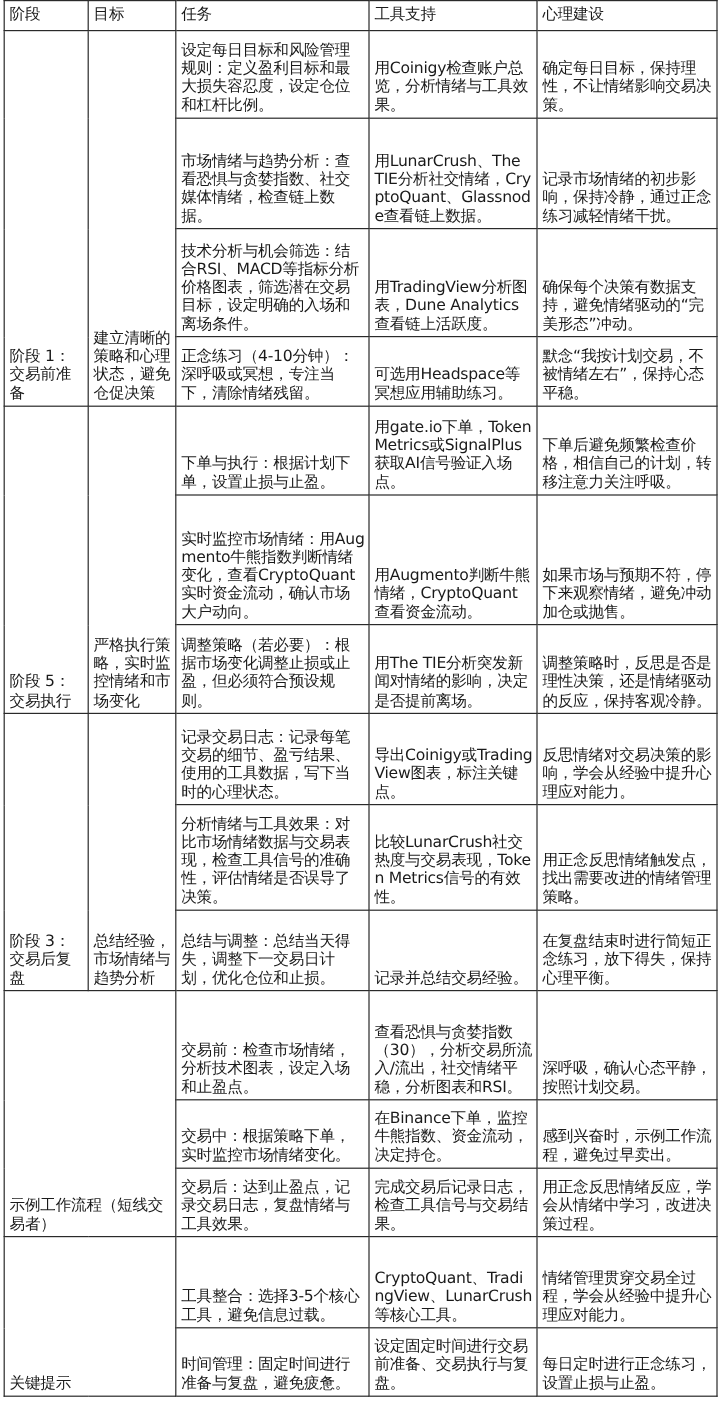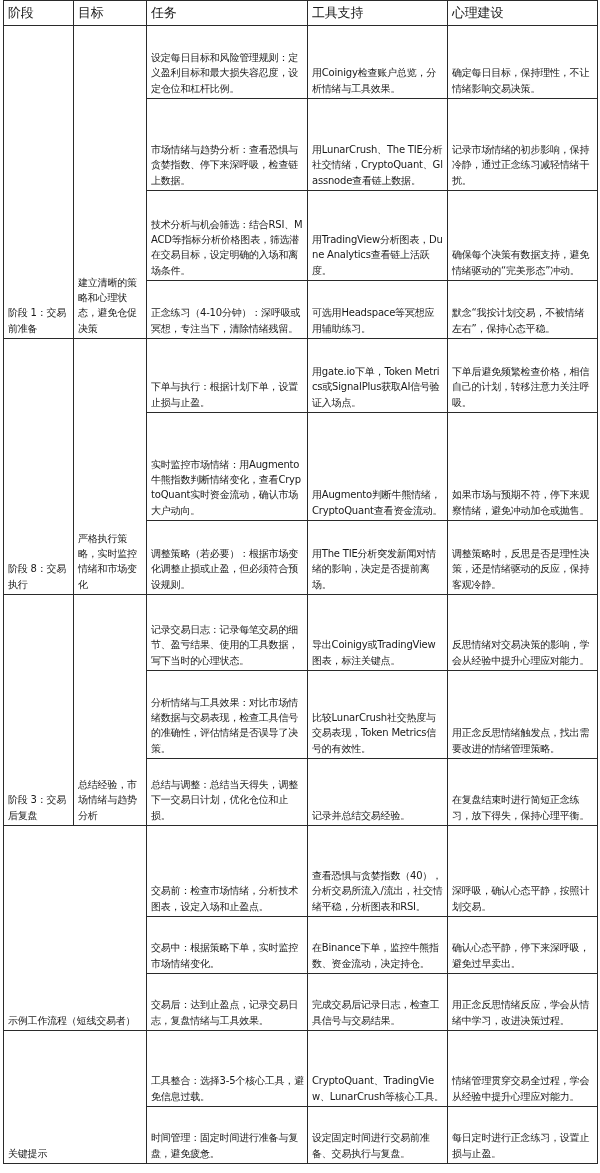--- a/index.html
+++ b/index.html
@@ -6,21 +6,21 @@
     html, body { width: 600px; height: 1173px; background: #ffffff; overflow: hidden; }
     body { font-family: "DejaVu Sans", "Liberation Sans", sans-serif; color: #1a1a1a; }
     .tbl {
       position: absolute; left: 3px; top: 0px;
       border-collapse: collapse; table-layout: fixed;
       width: 594px;
       border-radius: 17px;
     }
     .tbl td {
       border: 1.5px solid #2a2a2a;
-      font-size: 10px; line-height: 15.3px;
+      font-size: 13px; line-height: 15.3px;
       padding: 1px 3px 2px 4px;
       vertical-align: bottom;
       word-break: break-all;
       letter-spacing: -0.2px;
     }
     .tbl tr.head td { height: 25px; vertical-align: middle; font-size: 13px; }
   </style>
 </head>
 <body>
 
@@ -42,37 +42,37 @@
     </tr>
 
     <tr style="height:73px">
       <td rowspan="4">阶段 1：交易前准备</td>
       <td rowspan="4">建立清晰的策略和心理状态，避免仓促决策</td>
       <td>设定每日目标和风险管理规则：定义盈利目标和最大损失容忍度，设定仓位和杠杆比例。</td>
       <td>用Coinigy检查账户总览，分析情绪与工具效果。</td>
       <td>确定每日目标，保持理性，不让情绪影响交易决策。</td>
     </tr>
     <tr style="height:92px">
-      <td>市场情绪与趋势分析：查看恐惧与贪婪指数、停下来深呼吸，检查链上数据。</td>
+      <td>市场情绪与趋势分析：查看恐惧与贪婪指数、社交媒体情绪，检查链上数据。</td>
       <td>用LunarCrush、The TIE分析社交情绪，CryptoQuant、Glassnode查看链上数据。</td>
       <td>记录市场情绪的初步影响，保持冷静，通过正念练习减轻情绪干扰。</td>
     </tr>
     <tr style="height:90px">
       <td>技术分析与机会筛选：结合RSI、MACD等指标分析价格图表，筛选潜在交易目标，设定明确的入场和离场条件。</td>
       <td>用TradingView分析图表，Dune Analytics查看链上活跃度。</td>
       <td>确保每个决策有数据支持，避免情绪驱动的“完美形态”冲动。</td>
     </tr>
     <tr style="height:58px">
       <td>正念练习（4-10分钟）：深呼吸或冥想，专注当下，清除情绪残留。</td>
       <td>可选用Headspace等冥想应用辅助练习。</td>
       <td>默念“我按计划交易，不被情绪左右”，保持心态平稳。</td>
     </tr>
 
     <tr style="height:74px">
-      <td rowspan="3">阶段 8：交易执行</td>
+      <td rowspan="3">阶段 5：交易执行</td>
       <td rowspan="3">严格执行策略，实时监控情绪和市场变化</td>
       <td>下单与执行：根据计划下单，设置止损与止盈。</td>
       <td>用gate.io下单，Token Metrics或SignalPlus获取AI信号验证入场点。</td>
       <td>下单后避免频繁检查价格，相信自己的计划，转移注意力关注呼吸。</td>
     </tr>
     <tr style="height:108px">
       <td>实时监控市场情绪：用Augmento牛熊指数判断情绪变化，查看CryptoQuant实时资金流动，确认市场大户动向。</td>
       <td>用Augmento判断牛熊情绪，CryptoQuant查看资金流动。</td>
       <td>如果市场与预期不符，停下来观察情绪，避免冲动加仓或抛售。</td>
     </tr>
@@ -96,27 +96,27 @@
     </tr>
     <tr style="height:67px">
       <td>总结与调整：总结当天得失，调整下一交易日计划，优化仓位和止损。</td>
       <td>记录并总结交易经验。</td>
       <td>在复盘结束时进行简短正念练习，放下得失，保持心理平衡。</td>
     </tr>
 
     <tr style="height:91px">
       <td rowspan="3" colspan="2">示例工作流程（短线交易者）</td>
       <td>交易前：检查市场情绪，分析技术图表，设定入场和止盈点。</td>
-      <td>查看恐惧与贪婪指数（40），分析交易所流入/流出，社交情绪平稳，分析图表和RSI。</td>
+      <td>查看恐惧与贪婪指数（30），分析交易所流入/流出，社交情绪平稳，分析图表和RSI。</td>
       <td>深呼吸，确认心态平静，按照计划交易。</td>
     </tr>
     <tr style="height:57px">
       <td>交易中：根据策略下单，实时监控市场情绪变化。</td>
       <td>在Binance下单，监控牛熊指数、资金流动，决定持仓。</td>
-      <td>确认心态平静，停下来深呼吸，避免过早卖出。</td>
+      <td>感到兴奋时，示例工作流程，避免过早卖出。</td>
     </tr>
     <tr style="height:57px">
       <td>交易后：达到止盈点，记录交易日志，复盘情绪与工具效果。</td>
       <td>完成交易后记录日志，检查工具信号与交易结果。</td>
       <td>用正念反思情绪反应，学会从情绪中学习，改进决策过程。</td>
     </tr>
 
     <tr style="height:76px">
       <td rowspan="2" colspan="2">关键提示</td>
       <td>工具整合：选择3-5个核心工具，避免信息过载。</td>

